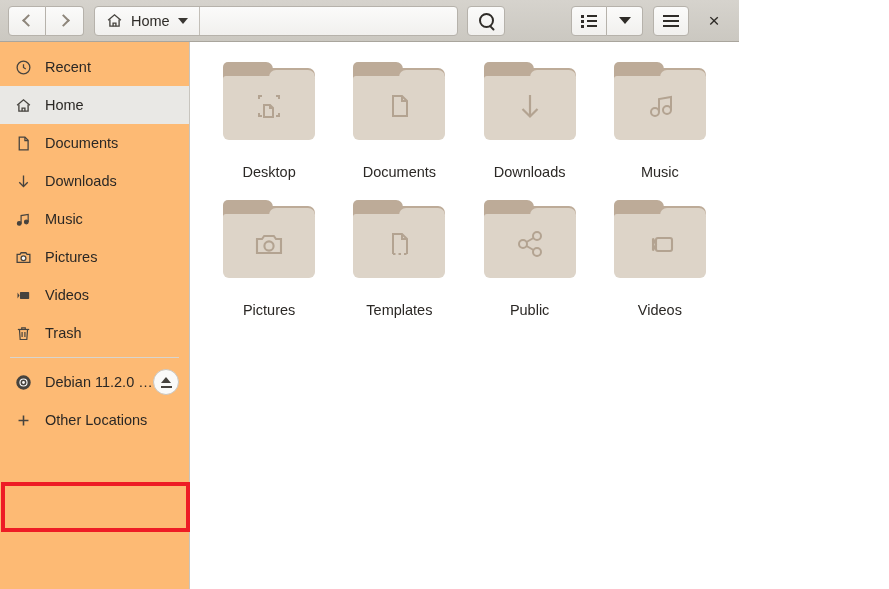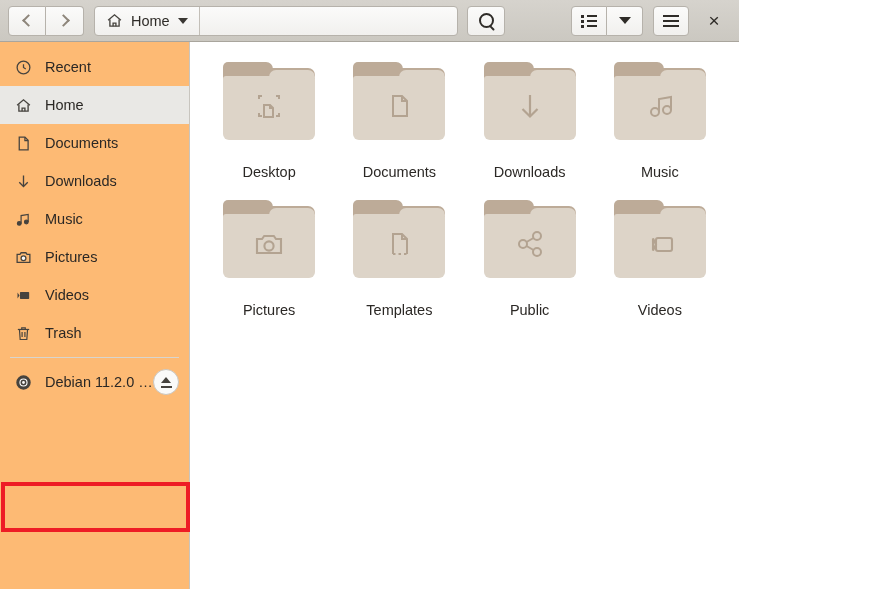--- a/index.html
+++ b/index.html
@@ -374,20 +374,28 @@
               <circle cx="12" cy="12" r="2" fill="#fafaf9" stroke="none"></circle>
             </svg>
           </span>
           <span>Debian 11.2.0 …</span>
         </div>
         <div class="eject">
           <span class="eject-glyph"></span>
         </div>
       </div>
 
+      <div class="side-item">
+        <span class="side-ico">
+          <svg width="17" height="17" viewBox="0 0 24 24" fill="none" stroke="#46433e" stroke-width="2.2">
+            <path d="M12 5v14M5 12h14"></path>
+          </svg>
+        </span>
+        <span>Other Locations</span>
+      </div>
 
       <div class="highlight-box"></div>
     </div>
 
     <div class="content">
       <div class="grid">
 
         <div class="file-item">
           <div class="folder">
             <span class="tab"></span>

